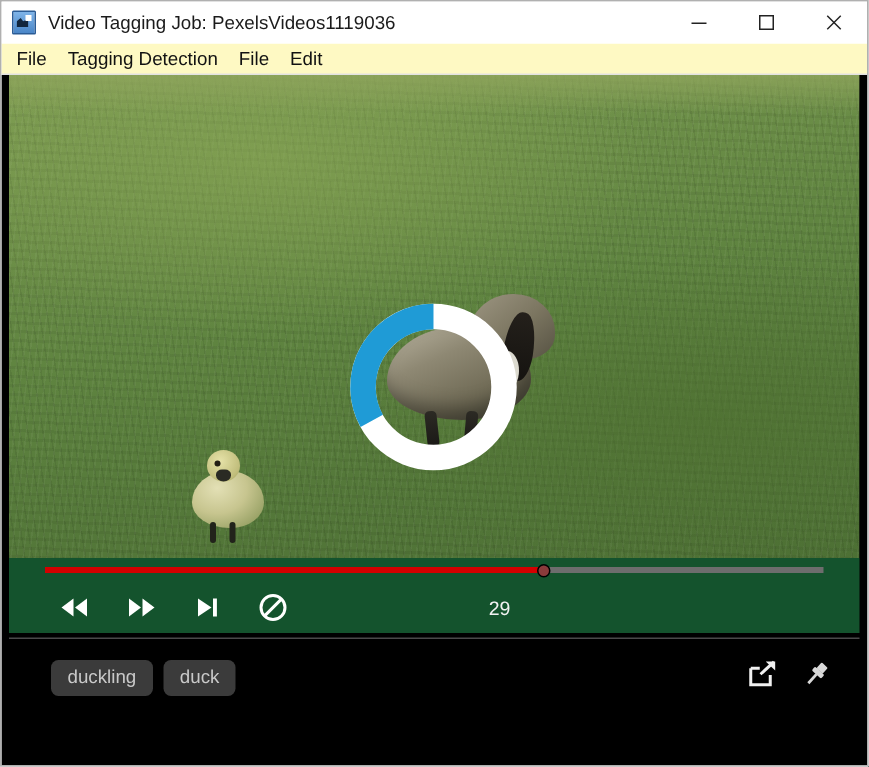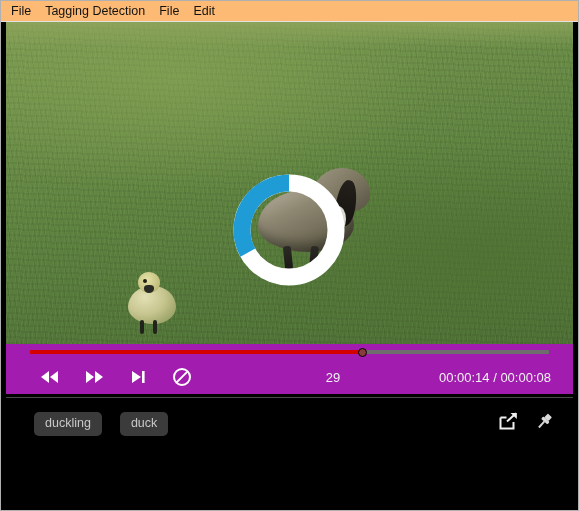--- a/index.html
+++ b/index.html
@@ -89,21 +89,21 @@
     border: none;
     padding: 0;
     cursor: default;
   }
   .winbtn svg { display: block; }
 
   
   .menubar {
     height: 21px;
     flex: 0 0 21px;
-    background: #fdba74;
+    background: #fef9c3;
     display: flex;
     align-items: center;
     padding-left: 3px;
     user-select: none;
     border-bottom: 1px solid #e2e2e2;
     box-sizing: border-box;
   }
   .menu-item {
     font-size: 12.5px;
     color: #121212;
@@ -273,21 +273,21 @@
     position: absolute;
     left: 222px;
     top: 147px;
     width: 122px;
     height: 122px;
   }
   .ring-overlay svg { display: block; }
 
   
   .transport {
-    background: #a21caf;
+    background: #14532d;
     padding: 0;
   }
   .seek-row {
     height: 16px;
     display: flex;
     align-items: center;
     padding: 0 24px 0 24px;
   }
   .seek-track {
     position: relative;
@@ -361,21 +361,21 @@
     flex: 1 1 auto;
     margin-top: 3px;
     border-top: 1px solid #4a4a4a;
     background: #000000;
     position: relative;
     padding: 14px 18px 0 28px;
     box-sizing: border-box;
   }
   .tag-list {
     display: flex;
-    gap: 18px;
+    gap: 7px;
     flex-wrap: wrap;
     align-items: flex-start;
   }
   .tag-chip {
     background: #3b3b3b;
     color: #c9c9c9;
     font-size: 12.5px;
     border-radius: 5px;
     padding: 5px 11px;
     line-height: 1.1;
@@ -402,20 +402,43 @@
     padding: 0;
     cursor: pointer;
   }
   .tag-action-btn svg { display: block; }
 </style>
 </head>
 <body>
 
 <div class="window">
 
+  <div class="titlebar">
+    <div class="app-icon"></div>
+    <div class="title-text">Video Tagging Job: PexelsVideos1119036</div>
+
+    <div class="winbtns">
+      <button class="winbtn">
+        <svg width="12" height="12" viewBox="0 0 12 12">
+          <line x1="1" y1="6.5" x2="11" y2="6.5" stroke="#222" stroke-width="1"></line>
+        </svg>
+      </button>
+      <button class="winbtn">
+        <svg width="12" height="12" viewBox="0 0 12 12">
+          <rect x="1.5" y="1.5" width="9" height="9" fill="none" stroke="#222" stroke-width="1"></rect>
+        </svg>
+      </button>
+      <button class="winbtn">
+        <svg width="12" height="12" viewBox="0 0 12 12">
+          <line x1="1.5" y1="1.5" x2="10.5" y2="10.5" stroke="#222" stroke-width="1"></line>
+          <line x1="10.5" y1="1.5" x2="1.5" y2="10.5" stroke="#222" stroke-width="1"></line>
+        </svg>
+      </button>
+    </div>
+  </div>
 
   <div class="menubar">
     <div class="menu-item">File</div>
     <div class="menu-item">Tagging Detection</div>
     <div class="menu-item">File</div>
     <div class="menu-item">Edit</div>
   </div>
 
   <div class="body-area">
 
@@ -484,21 +507,20 @@
           </button>
 
           <button class="ctrl-btn">
             <svg width="20" height="20" viewBox="0 0 20 20">
               <circle cx="10" cy="10" r="8" fill="none" stroke="#ffffff" stroke-width="2"></circle>
               <line x1="4.6" y1="15.4" x2="15.4" y2="4.6" stroke="#ffffff" stroke-width="2"></line>
             </svg>
           </button>
 
           <div class="frame-counter">29</div>
-          <div class="time-readout">00:00:14 / 00:00:08</div>
         </div>
       </div>
     </div>
 
     <div class="tags-panel">
       <div class="tag-list">
         <div class="tag-chip">duckling</div>
         <div class="tag-chip">duck</div>
       </div>
 

